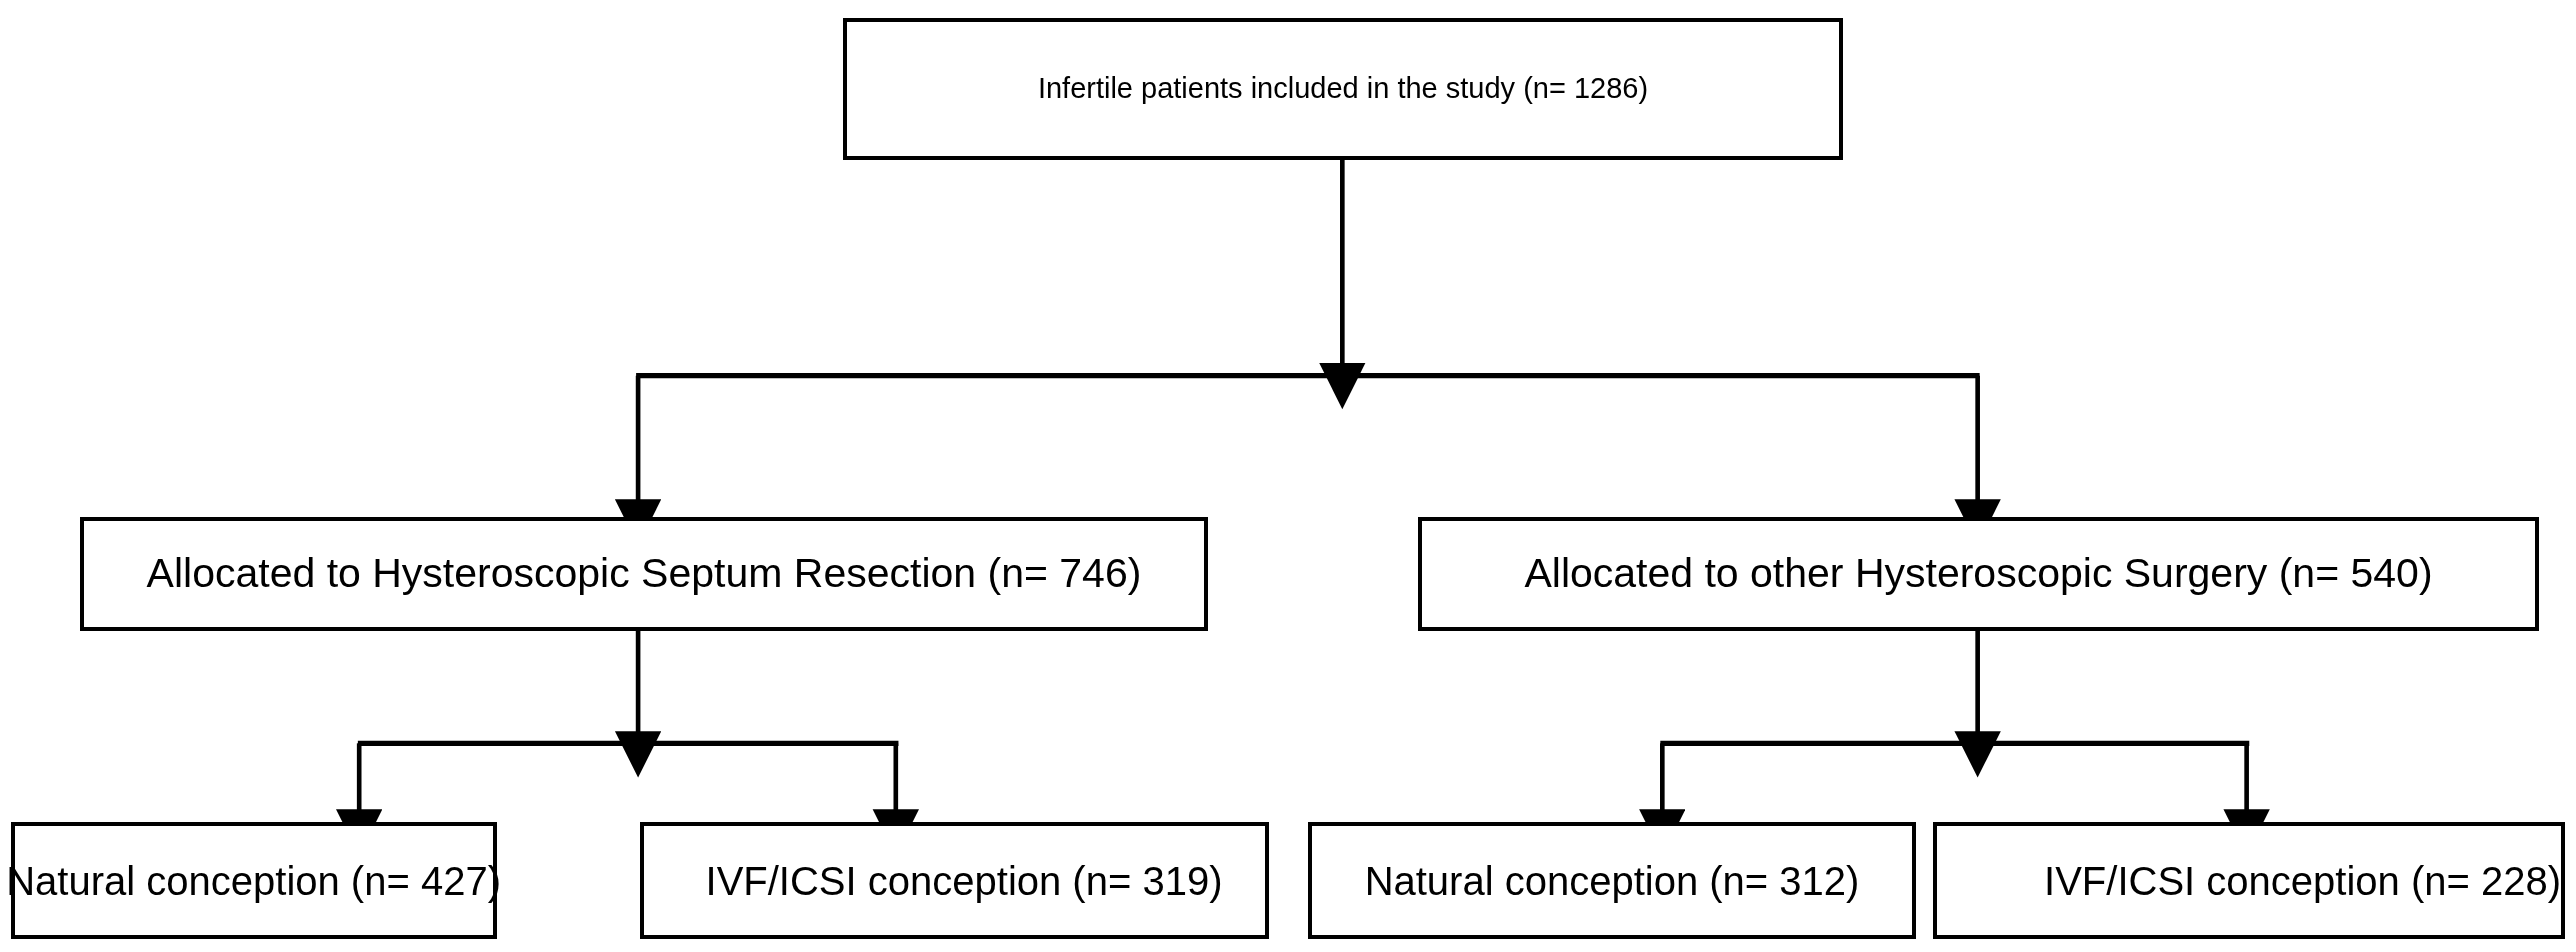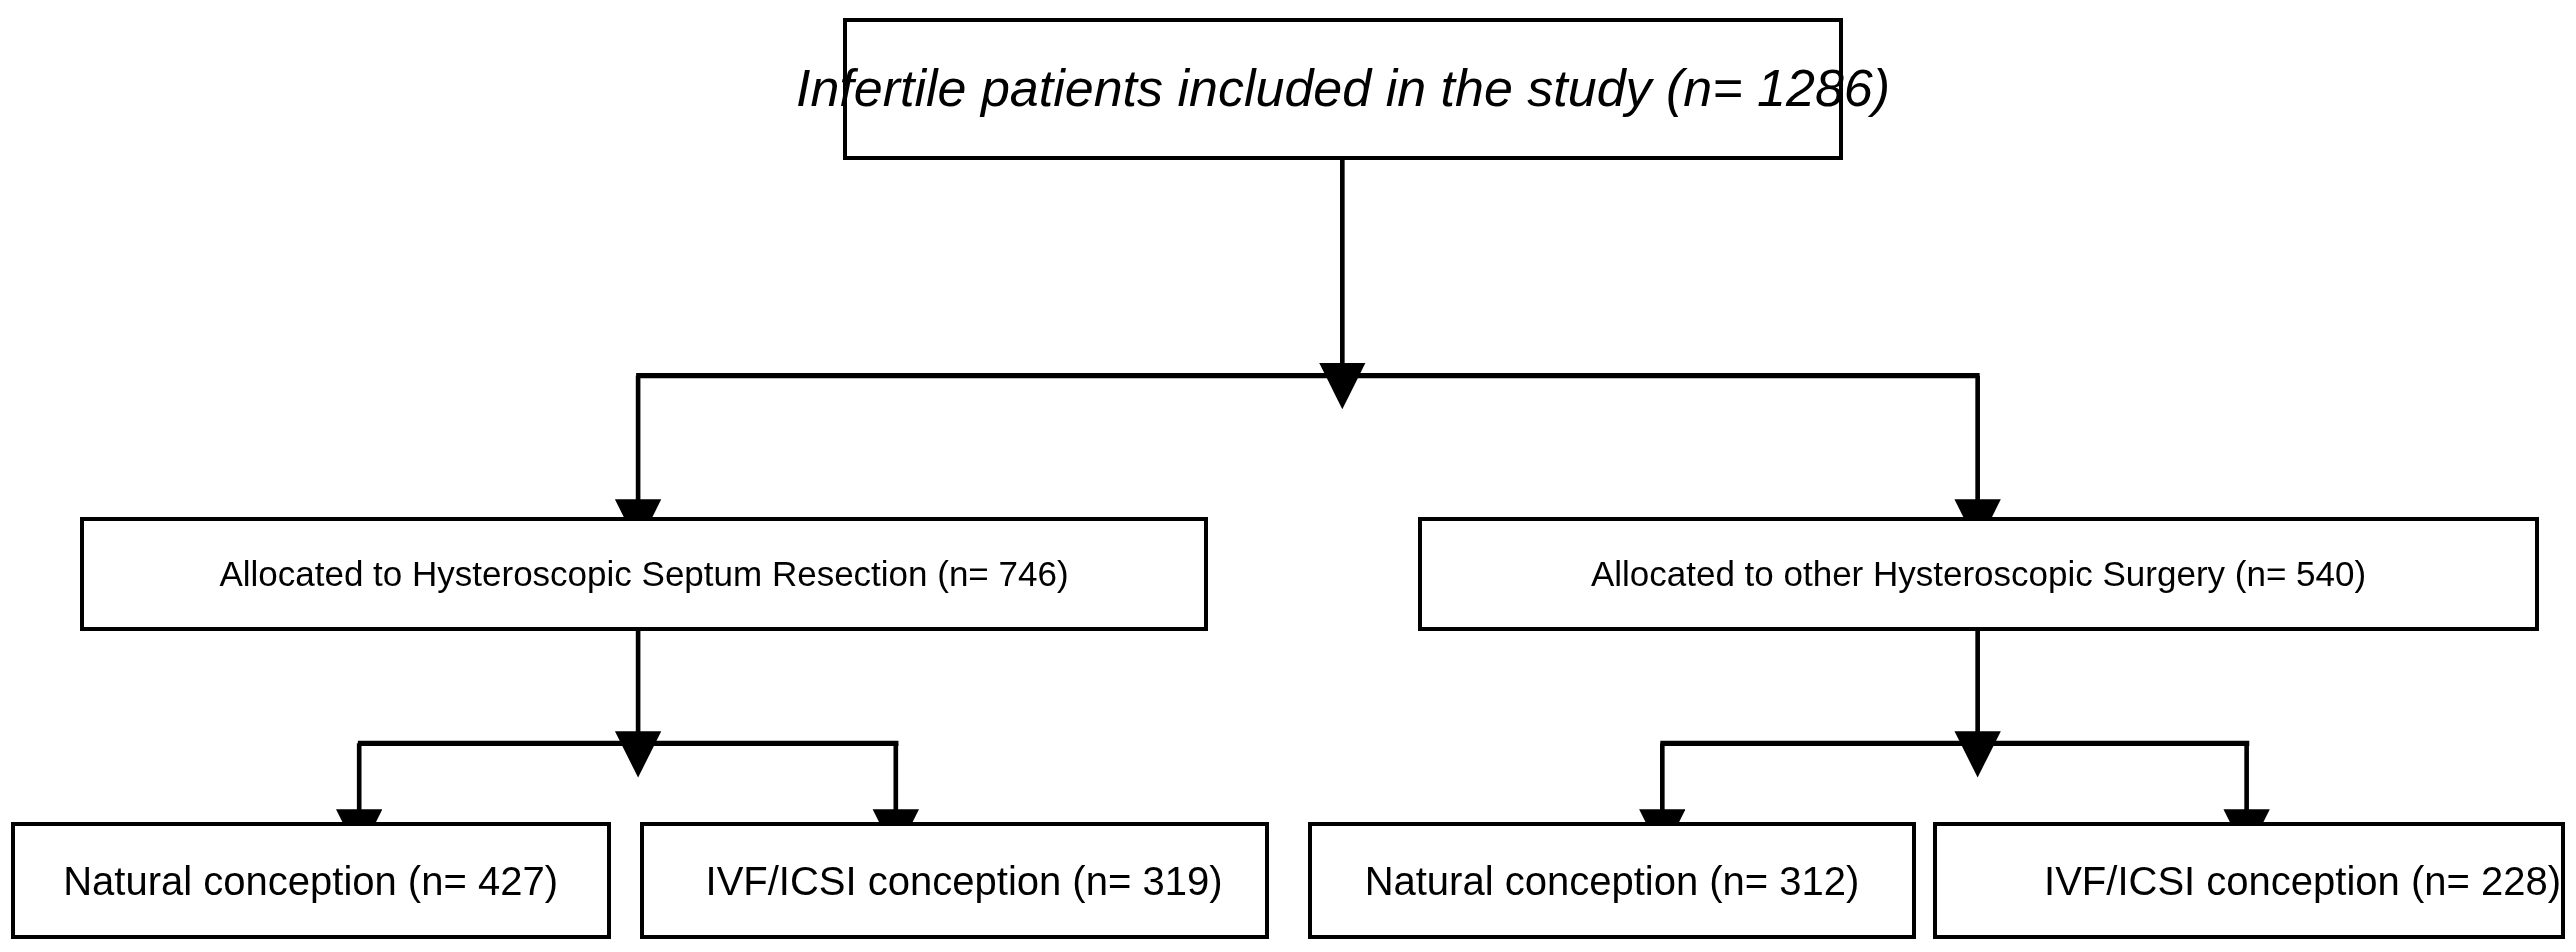--- a/index.html
+++ b/index.html
@@ -41,41 +41,41 @@
     line-height: 1.1;
     text-align: center;
   }
   
   #node-root {
     left: 843px;
     top: 18px;
     width: 1000px;
     height: 142px;
   }
-  #node-root .node-label { font-size: 52px; font-style: italic; }
+  #node-root .node-label { font-size: 29px; }
 
   
   #node-arm-septum {
     left: 80px;
     top: 517px;
     width: 1128px;
     height: 114px;
   }
   #node-arm-other {
     left: 1418px;
     top: 517px;
     width: 1121px;
     height: 114px;
   }
   #node-arm-septum .node-label,
-  #node-arm-other .node-label { font-size: 35px; }
+  #node-arm-other .node-label { font-size: 41px; }
 
   
   .leaf { top: 822px; height: 117px; }
-  #node-leaf-1 { left: 10.6px;   width: 600px; }
+  #node-leaf-1 { left: 10.6px;   width: 486px; }
   #node-leaf-2 { left: 640px;  width: 629px; padding-left: 19px; }
   #node-leaf-3 { left: 1308px; width: 608px; }
   #node-leaf-4 { left: 1933px; width: 632px; justify-content: flex-end; }
   .leaf .node-label { font-size: 40px; }
 </style>
 </head>
 <body>
 
 <div id="stage">
 

